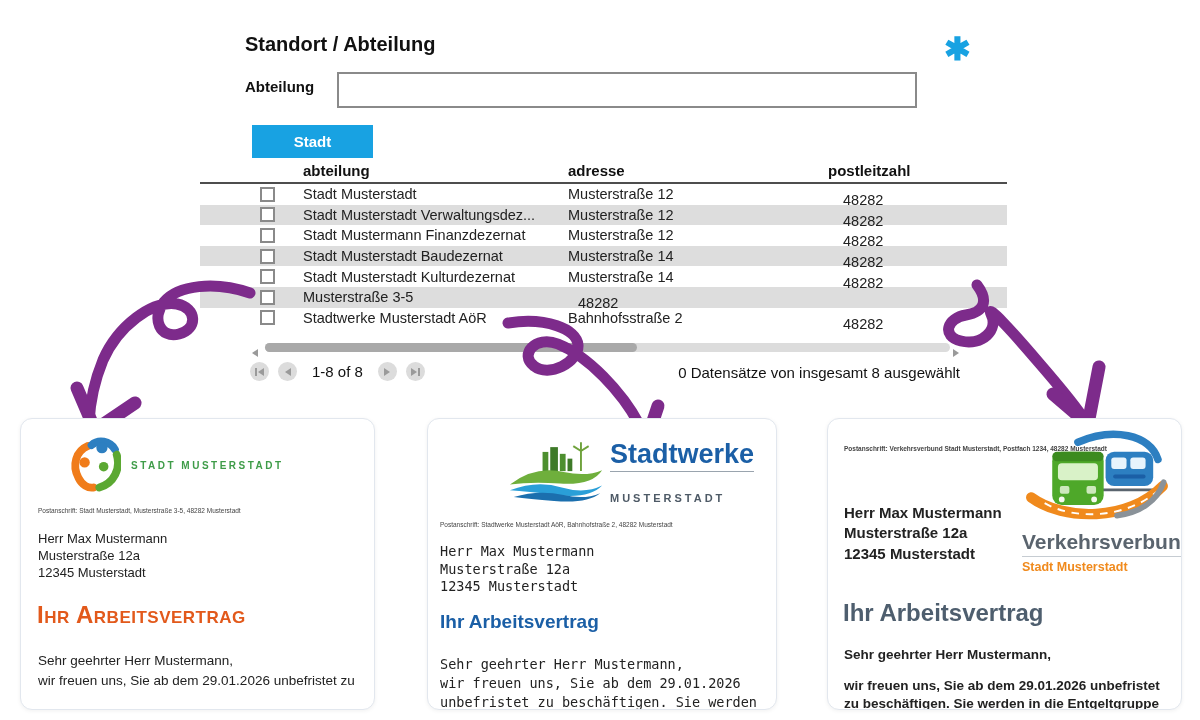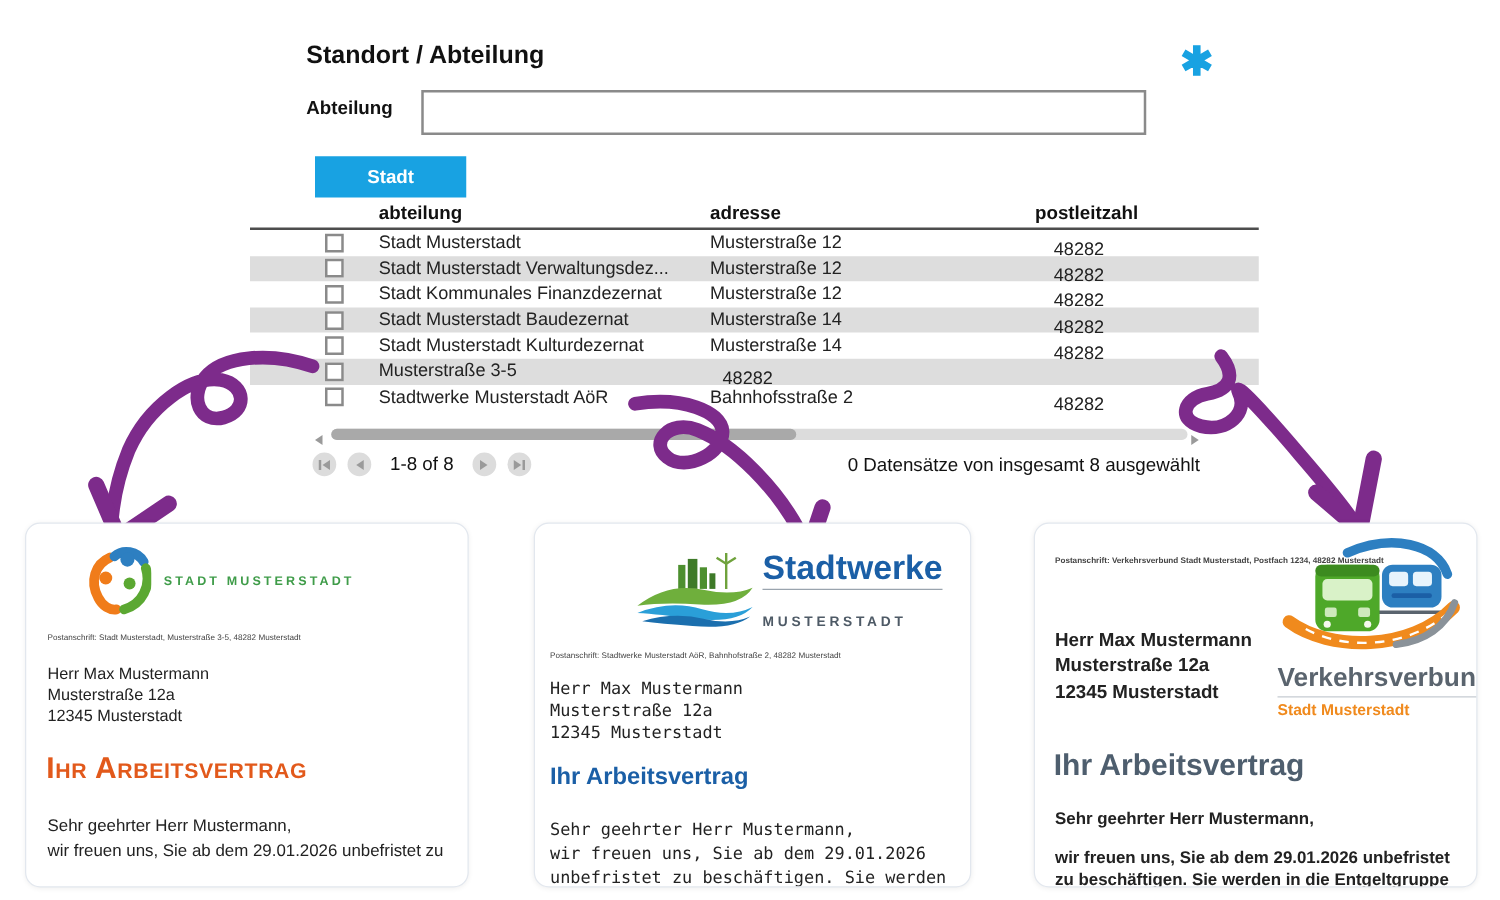--- a/index.html
+++ b/index.html
@@ -123,21 +123,21 @@
             <div class="checkbox"></div>
           </div>
           <div class="col-a">Stadt Musterstadt Verwaltungsdez...</div>
           <div class="col-b">Musterstraße 12</div>
           <div class="col-c">48282</div>
         </div>
         <div class="trow">
           <div class="col-check">
             <div class="checkbox"></div>
           </div>
-          <div class="col-a">Stadt Kommunales Finanzdezernat</div>
+          <div class="col-a">Stadt Mustermann Finanzdezernat</div>
           <div class="col-b">Musterstraße 12</div>
           <div class="col-c">48282</div>
         </div>
         <div class="trow striped">
           <div class="col-check">
             <div class="checkbox"></div>
           </div>
           <div class="col-a">Stadt Musterstadt Baudezernat</div>
           <div class="col-b">Musterstraße 14</div>
           <div class="col-c">48282</div>

